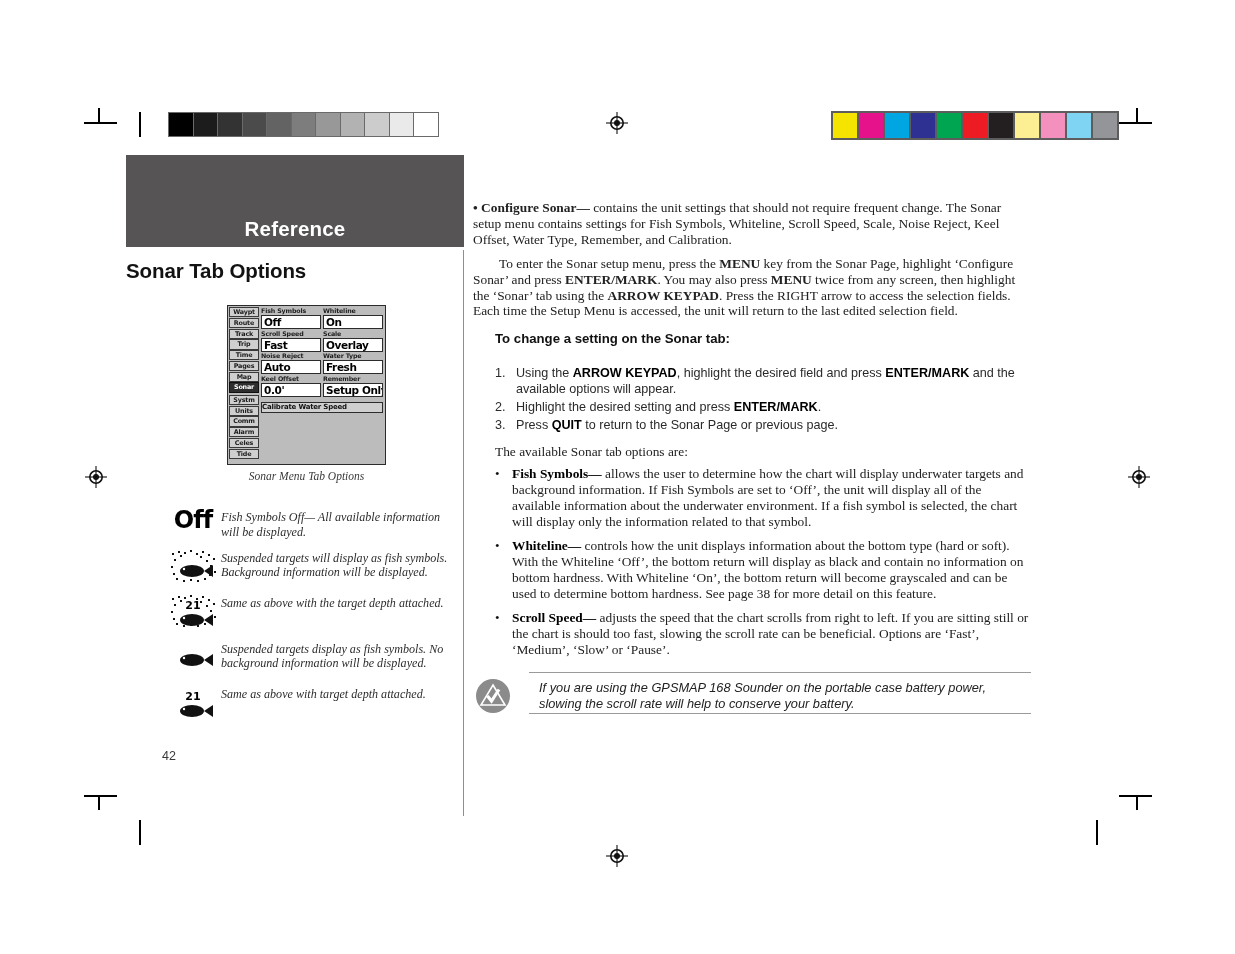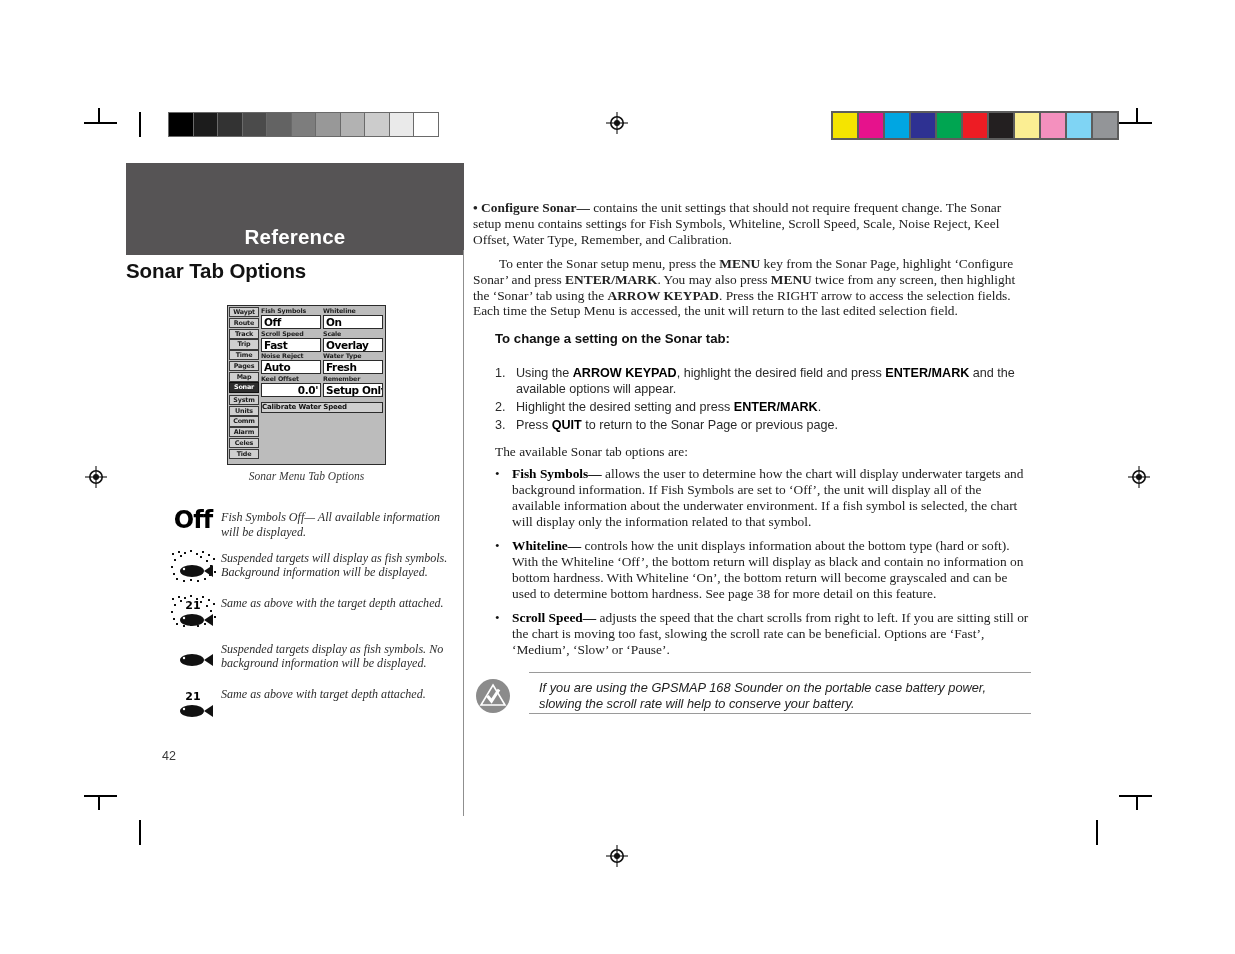--- a/index.html
+++ b/index.html
@@ -22,21 +22,20 @@
   .calbar .sw{width:23.5px;height:23px;border-right:1.5px solid #6a6a6a;}
   .calbar .sw:last-child{border-right:none;}
   .colorbar{position:absolute;display:flex;border:2px solid #5d5d5d;background:#5d5d5d;}
   .colorbar .sw{width:24px;height:25px;margin-right:2px;}
   .colorbar .sw:last-child{margin-right:0;}
 
   
   .hdr-band{
     position:absolute;left:126px;top:155px;width:338px;height:92px;
     background:#565455;
-    margin-top:8px;
   }
   .hdr-band .hdr-text{
     position:absolute;left:0;right:0;bottom:6px;text-align:center;
     font-family:"Liberation Sans", sans-serif;
     font-weight:bold;font-size:20.5px;color:#ffffff;letter-spacing:.2px;
   }
   .sec-title{
     position:absolute;left:126px;top:259px;width:338px;
     font-family:"Liberation Sans", sans-serif;
     font-weight:bold;font-size:20.5px;color:#121212;letter-spacing:-.1px;
@@ -61,21 +60,21 @@
   .dev-tab.gap{margin-top:2.2px;}
   .dev-body{flex:1;padding:1px 2px 0 2px;box-sizing:border-box;}
   .fld-row{display:flex;gap:2px;margin-bottom:.5px;}
   .fld{flex:1;min-width:0;}
   .fld-label{font-size:6.3px;font-weight:bold;color:#1d1d1d;line-height:8px;letter-spacing:-.15px;white-space:nowrap;overflow:hidden;}
   .fld-val{
     background:#ffffff;border:1px solid #2b2b2b;height:14px;box-sizing:border-box;
     font-size:10.5px;font-weight:bold;color:#000;line-height:12px;padding:0 2px;
     letter-spacing:-.4px;white-space:nowrap;overflow:hidden;
   }
-  .fld-val.r{text-align:right;}
+  .fld-val.r{}
   .dev-btn{
     margin-top:5px;background:#cfcfcf;border:1px solid #2b2b2b;height:11px;
     box-sizing:border-box;text-align:left;font-size:7px;font-weight:bold;
     color:#121212;line-height:9px;letter-spacing:-.2px;
   }
   .dev-caption{
     position:absolute;left:196px;top:470px;width:221px;text-align:center;
     font-family:"Liberation Serif", serif;font-style:italic;font-size:11.5px;color:#3a3a3a;
   }
 
@@ -417,21 +416,21 @@
         <div class="opt">
           <div class="dot">•</div>
           <div class="body"><b>Fish Symbols—</b><span> allows the user to determine how the chart will display underwater targets and background information. If Fish Symbols are set to ‘Off’, the unit will display all of the available information about the underwater environment. If a fish symbol is selected, the chart will display only the information related to that symbol.</span></div>
         </div>
         <div class="opt">
           <div class="dot">•</div>
           <div class="body"><b>Whiteline—</b><span> controls how the unit displays information about the bottom type (hard or soft). With the Whiteline ‘Off’, the bottom return will display as black and contain no information on bottom hardness. With Whiteline ‘On’, the bottom return will become grayscaled and can be used to determine bottom hardness. See page 38 for more detail on this feature.</span></div>
         </div>
         <div class="opt">
           <div class="dot">•</div>
-          <div class="body"><b>Scroll Speed—</b><span> adjusts the speed that the chart scrolls from right to left. If you are sitting still or the chart is moving too fast, slowing the scroll rate can be beneficial. Options are ‘Fast’, ‘Medium’, ‘Slow’ or ‘Pause’.</span></div>
+          <div class="body"><b>Scroll Speed—</b><span> adjusts the speed that the chart scrolls from right to left. If you are sitting still or the chart is should too fast, slowing the scroll rate can be beneficial. Options are ‘Fast’, ‘Medium’, ‘Slow’ or ‘Pause’.</span></div>
         </div>
       </div>
   </div>
 
   <div class="note">
     <div class="note-ico">
       <svg width="36" height="36" viewBox="0 0 36 36">
         <circle cx="18" cy="18" r="17" fill="#8b8b8b"></circle>
         <path d="M18 7 L30 27 L6 27 Z" fill="none" stroke="#ffffff" stroke-width="1.6"></path>
         <path d="M12.5 18 L16.5 23 L24 11.5" fill="none" stroke="#ffffff" stroke-width="3.1" stroke-linecap="butt" stroke-linejoin="miter"></path>

